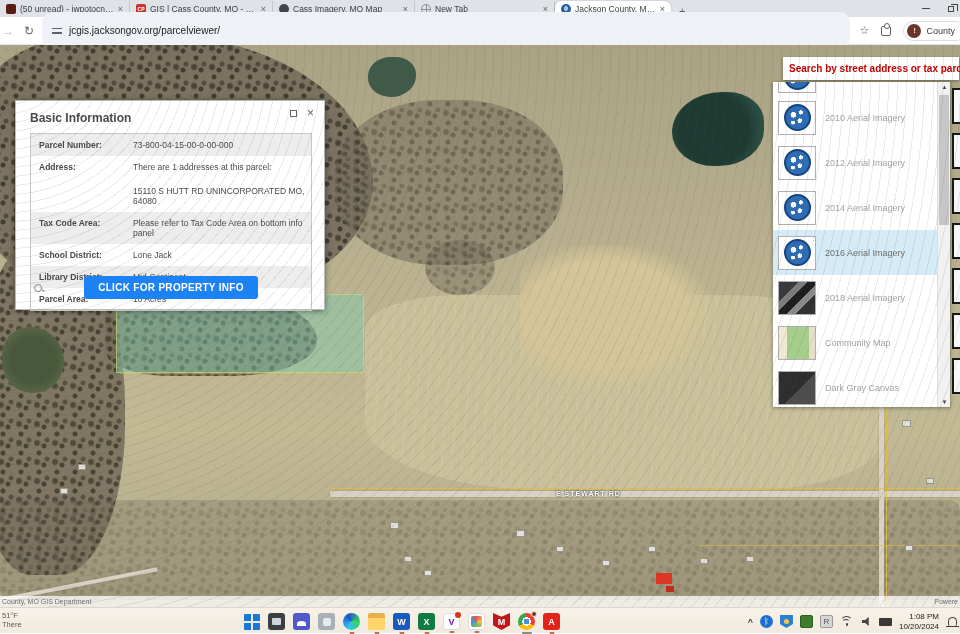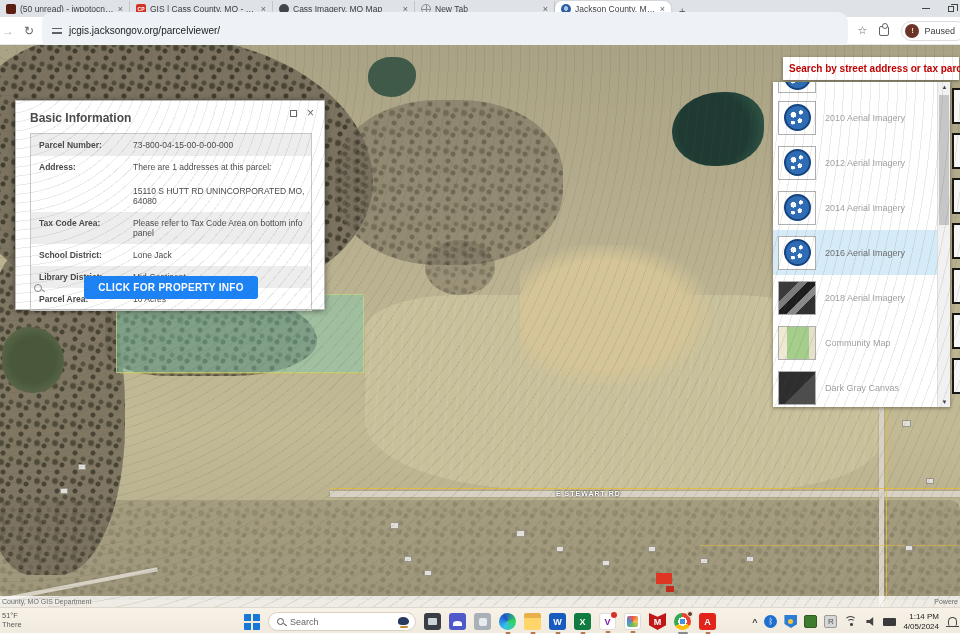--- a/index.html
+++ b/index.html
@@ -210,21 +210,21 @@
     <span class="navarrow">→</span>
     <span class="reload">↻</span>
     <div id="omnibox">
       <span class="tune"></span>
       <span id="urltext">jcgis.jacksongov.org/parcelviewer/</span>
     </div>
     <span class="star">☆</span>
     <span class="puzzle"></span>
     <div id="pausedpill">
       <span class="avatar">!</span>
-      <span id="pausedtext">Paused</span>
+      <span id="pausedtext">County</span>
     </div>
   </div>
 
   <div id="map">
 
     <div class="abs tree" style="left:-25px;top:-10px;width:398px;height:268px;border-radius:30% 55% 45% 40%;"></div>
     <div class="abs tree" style="left:-20px;top:195px;width:145px;height:335px;border-radius:40% 50% 45% 35%;opacity:.95;"></div>
     <div class="abs tree" style="left:335px;top:55px;width:228px;height:165px;border-radius:45%;opacity:.6;"></div>
     <div class="abs tree" style="left:105px;top:243px;width:212px;height:88px;border-radius:20% 60% 40% 30%;opacity:.9;"></div>
     <div class="abs tree" style="left:425px;top:195px;width:70px;height:55px;border-radius:50%;opacity:.5;"></div>
@@ -375,25 +375,20 @@
   </div>
 
   <div id="taskbar">
     <div id="weather">
       <div>51°F</div>
       <div>There</div>
     </div>
 
     <div id="centergroup">
       <span class="startico"></span>
-      <div id="tbsearch">
-        <span class="mag"></span>
-        <span id="tbsearchtext">Search</span>
-        <span class="bird"></span>
-      </div>
       <span class="appico ico-task"></span>
       <span class="appico ico-teams"></span>
       <span class="appico ico-widget"></span>
       <span class="appico ico-edge">
           <i class="dash"></i>
         </span>
       <span class="appico ico-folder">
           <i class="dash"></i>
         </span>
       <span class="appico ico-word">W<i class="dash"></i></span>
@@ -417,20 +412,20 @@
       <span class="trayico ico-green"></span>
       <span class="trayico ico-r">R</span>
       <span class="trayico wifi">
           <span class="w1"></span>
           <span class="w2"></span>
           <span class="w3"></span>
         </span>
       <span class="trayico spk"></span>
       <span class="trayico ico-print"></span>
       <div id="clock">
-        <div>1:14 PM</div>
-        <div>4/05/2024</div>
+        <div>1:08 PM</div>
+        <div>10/20/2024</div>
       </div>
       <span class="bell"></span>
     </div>
   </div>
 
 </div>
 
 </body></html>

